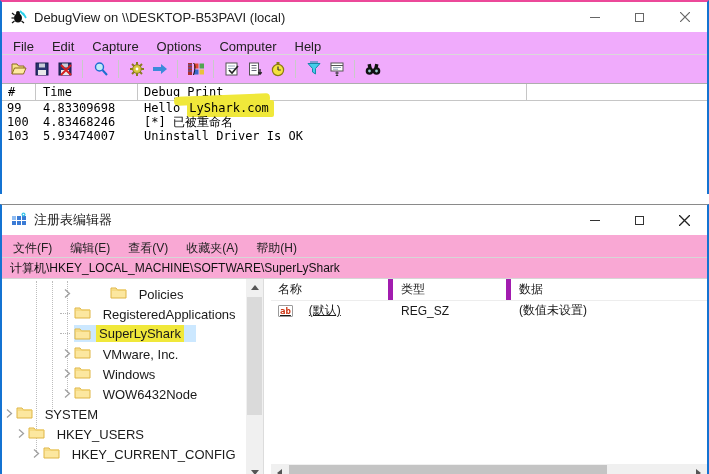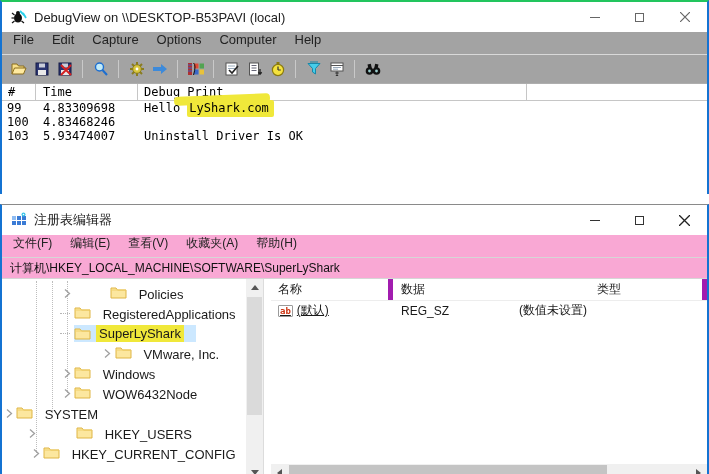--- a/index.html
+++ b/index.html
@@ -8,26 +8,26 @@
          font-family:"Liberation Sans",sans-serif;color:#111;overflow:hidden;}
 
   
   .titlebar{height:30px;display:flex;align-items:center;background:#fff;position:relative;}
   .appicon{width:16px;height:16px;margin:0 7px 0 9px;flex:0 0 auto;}
   .title-text{font-size:13px;color:#222;white-space:nowrap;}
   .wincontrols{position:absolute;right:0;top:0;height:30px;display:flex;}
   .wc{width:45px;height:30px;display:flex;align-items:center;justify-content:center;}
   .glyph-min{width:10px;border-top:1px solid #666;}
   .glyph-max{width:9px;height:9px;border:1px solid #666;}
-  .menubar{height:22px;display:flex;align-items:flex-start;font-size:13px;color:#222;padding-left:2px;}
+  .menubar{height:22px;display:flex;align-items:flex-end;font-size:13px;color:#222;padding-left:2px;}
   .menuitem{padding:0 9px;white-space:nowrap;}
 
   
-  .dbgwin{position:absolute;left:0;top:0;width:709px;height:194px;background:#a3a3a3;
-          border-top:2px solid #22c55e;border-left:2px solid #1473d2;border-right:2px solid #1473d2;}
+  .dbgwin{position:absolute;left:0;top:0;width:709px;height:194px;background:#f0abfc;
+          border-top:2px solid #ec4899;border-left:2px solid #1473d2;border-right:2px solid #1473d2;}
   .toolbar{height:30px;border-top:1px solid #d9d9d9;border-bottom:1px solid #aeaeae;
            display:flex;align-items:center;padding-left:5px;}
   .tbtn{width:23px;height:24px;display:flex;align-items:center;justify-content:center;}
   .tsep{width:1px;height:18px;background:#c9c9c9;margin:0 6px;}
   .dbglist{position:relative;height:110px;background:#fff;
            font-family:"DejaVu Sans Mono",monospace;font-size:12px;color:#000;}
   .dbghead{display:flex;height:17px;border-bottom:1px solid #c6c6c6;position:relative;z-index:1;}
   .dbghead .hc{border-right:1px solid #c6c6c6;display:flex;align-items:center;}
   .hc.c1{width:34px;padding-left:6px;}
   .hc.c2{width:102px;padding-left:7px;}
@@ -61,21 +61,21 @@
   .vscroll{position:absolute;right:0;top:0;bottom:0;width:17px;background:#f0f0f0;}
   .sarrow{position:absolute;left:0;width:17px;height:17px;display:flex;align-items:center;justify-content:center;}
   .vthumb{position:absolute;left:1px;width:15px;background:#dadada;}
   .rightpane{position:absolute;left:269px;top:0;right:0;bottom:0;background:#fff;}
   .vhead{display:flex;height:22px;font-size:12px;color:#1a1a1a;border-bottom:1px solid #ededed;}
   .vhead .vc{display:flex;align-items:center;border-right:5px solid #a21caf;}
   .vc.v1{width:122px;padding-left:7px;}
   .vc.v2{width:118px;padding-left:8px;}
   .vc.v3{flex:1;padding-left:8px;border-right:none;}
   .vrow{display:flex;height:19px;font-size:12px;color:#1a1a1a;align-items:center;}
-  .vrow .v1{width:122px;padding-left:7px;display:flex;align-items:center;gap:4px;text-decoration:underline;}
+  .vrow .v1{width:122px;padding-left:7px;display:flex;align-items:center;gap:16px;text-decoration:underline;}
   .vrow .v2{width:118px;padding-left:8px;}
   .vrow .v3{flex:1;padding-left:8px;}
   .abico{font-family:"DejaVu Sans Mono",monospace;font-size:9px;font-weight:bold;color:#cc3311;
          border:1px solid #9a9a9a;background:#fff;padding:0 1px;line-height:10px;border-radius:1px;}
   .hscroll{position:absolute;left:0;right:0;bottom:0;height:17px;background:#f0f0f0;}
   .hsarrow{position:absolute;top:0;width:17px;height:17px;display:flex;align-items:center;justify-content:center;}
   .hthumb{position:absolute;top:1px;height:15px;background:#c4c4c4;}
   .tri{width:0;height:0;}
   .tri-up{border-left:4px solid transparent;border-right:4px solid transparent;border-bottom:5px solid #555;}
   .tri-down{border-left:4px solid transparent;border-right:4px solid transparent;border-top:5px solid #555;}
@@ -258,20 +258,21 @@
       <div>
   <div class="dbgrow">
     <span class="c-num">99</span>
     <span class="c-time">4.83309698</span>
     <span class="c-msg"><span class="c-pre">Hello </span><span class="c-hl">LyShark.com</span></span>
   </div>
 
   <div class="dbgrow">
     <span class="c-num">100</span>
     <span class="c-time">4.83468246</span>
+    <span class="c-msg"><span class="c-pre">[*] 已被重命名</span></span>
   </div>
 
   <div class="dbgrow">
     <span class="c-num">103</span>
     <span class="c-time">5.93474007</span>
     <span class="c-msg"><span class="c-pre">Uninstall Driver Is OK</span></span>
   </div>
 </div>
     </div>
   </div>
@@ -355,21 +356,21 @@
     <span class="tstub"></span>
     <span class="selwrap">
       <svg class="tfolder" viewBox="0 0 17 14">
         <path d="M1 3 h5 l1.5 2 H16 v8 H1 z" fill="#fce79f" stroke="#dfb545"></path>
         <path d="M1 5 H16" stroke="#efd06c"></path>
       </svg>
       <span class="tlabel">SuperLyShark</span>
     </span>
   </div>
 
-  <div class="trow" style="padding-left: 58px; justify-content: center;">
+  <div class="trow" style="padding-left: 58px;">
     <span class="tarrow">
       <svg width="7" height="11" viewBox="0 0 7 11">
                   <polyline points="1,1.5 5.5,5.5 1,9.5" fill="none" stroke="#a0a0a0" stroke-width="1.3"></polyline>
                 </svg>
     </span>
     <span class="selwrap">
       <svg class="tfolder" viewBox="0 0 17 14">
         <path d="M1 3 h5 l1.5 2 H16 v8 H1 z" fill="#fce79f" stroke="#dfb545"></path>
         <path d="M1 5 H16" stroke="#efd06c"></path>
       </svg>
@@ -415,21 +416,21 @@
     </span>
     <span class="selwrap">
       <svg class="tfolder" viewBox="0 0 17 14">
         <path d="M1 3 h5 l1.5 2 H16 v8 H1 z" fill="#fce79f" stroke="#dfb545"></path>
         <path d="M1 5 H16" stroke="#efd06c"></path>
       </svg>
       <span class="tlabel">SYSTEM</span>
     </span>
   </div>
 
-  <div class="trow" style="padding-left: 23px; gap: 37px;">
+  <div class="trow" style="padding-left: 12px;">
     <span class="tarrow">
       <svg width="7" height="11" viewBox="0 0 7 11">
                   <polyline points="1,1.5 5.5,5.5 1,9.5" fill="none" stroke="#a0a0a0" stroke-width="1.3"></polyline>
                 </svg>
     </span>
     <span class="selwrap">
       <svg class="tfolder" viewBox="0 0 17 14">
         <path d="M1 3 h5 l1.5 2 H16 v8 H1 z" fill="#fce79f" stroke="#dfb545"></path>
         <path d="M1 5 H16" stroke="#efd06c"></path>
       </svg>
@@ -459,22 +460,22 @@
           <div class="vthumb" style="top:18px;height:118px;"></div>
           <div class="sarrow" style="bottom:0;top:auto;">
               <div class="tri tri-down"></div>
             </div>
         </div>
       </div>
 
       <div class="rightpane">
         <div class="vhead">
           <div class="vc v1">名称</div>
+          <div class="vc v2">类型</div>
           <div class="vc v3">数据</div>
-          <div class="vc v2">类型</div>
         </div>
         <div class="vrow">
           <div class="v1">
             <span class="abico">ab</span>
             <span>(默认)</span>
           </div>
           <div class="v2">REG_SZ</div>
           <div class="v3">(数值未设置)</div>
         </div>
         <div class="hscroll">

